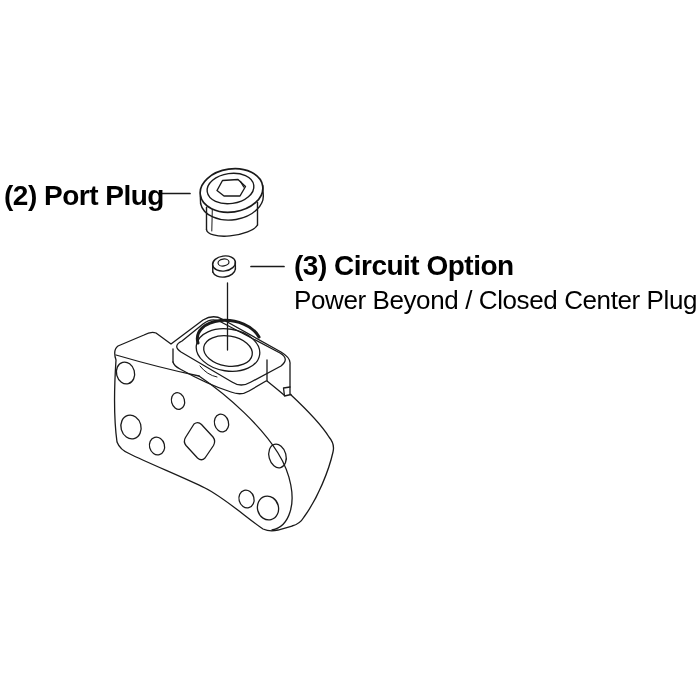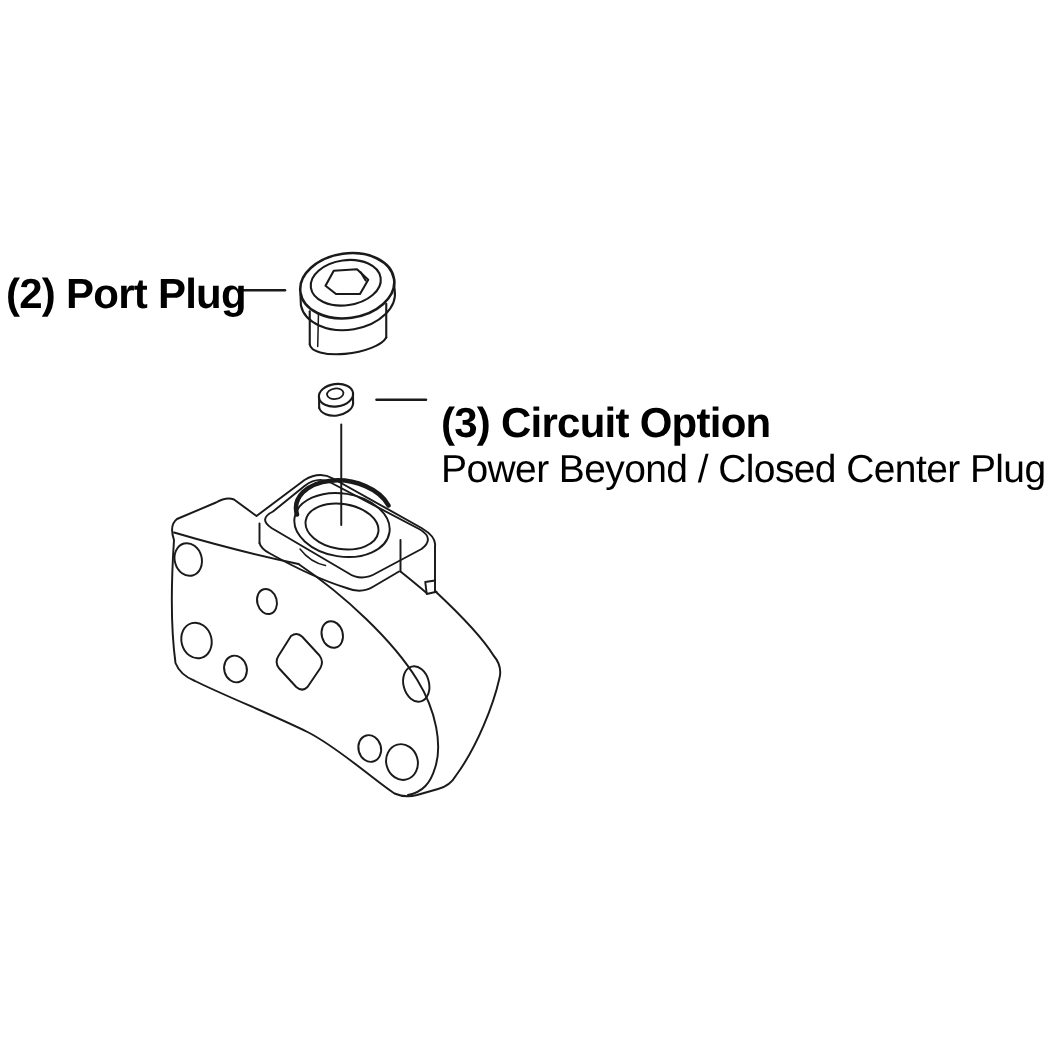--- a/index.html
+++ b/index.html
@@ -114,18 +114,18 @@
 
       <path d="M 194,424 Q 198,421 201.5,424.5
                L 213,437 Q 216,441 213.5,445.5
                L 205,458 Q 201.5,461.5 197.5,458
                L 186,445.5 Q 183,441.5 185.5,437.5 Z"></path>
     </g>
   </svg>
 
   <div class="label bold" style="left:4px; top:181px;">(2) Port Plug</div>
 
-  <div class="label bold" style="left:294px; top:267px;">(3) Circuit Option</div>
+  <div class="label bold" style="left:294px; top:251px;">(3) Circuit Option</div>
 
-  <div class="label regular" style="left:294px; top:299px;">Power Beyond / Closed Center Plug</div>
+  <div class="label regular" style="left:294px; top:287px;">Power Beyond / Closed Center Plug</div>
 
 
 </div>
 
 </body></html>

